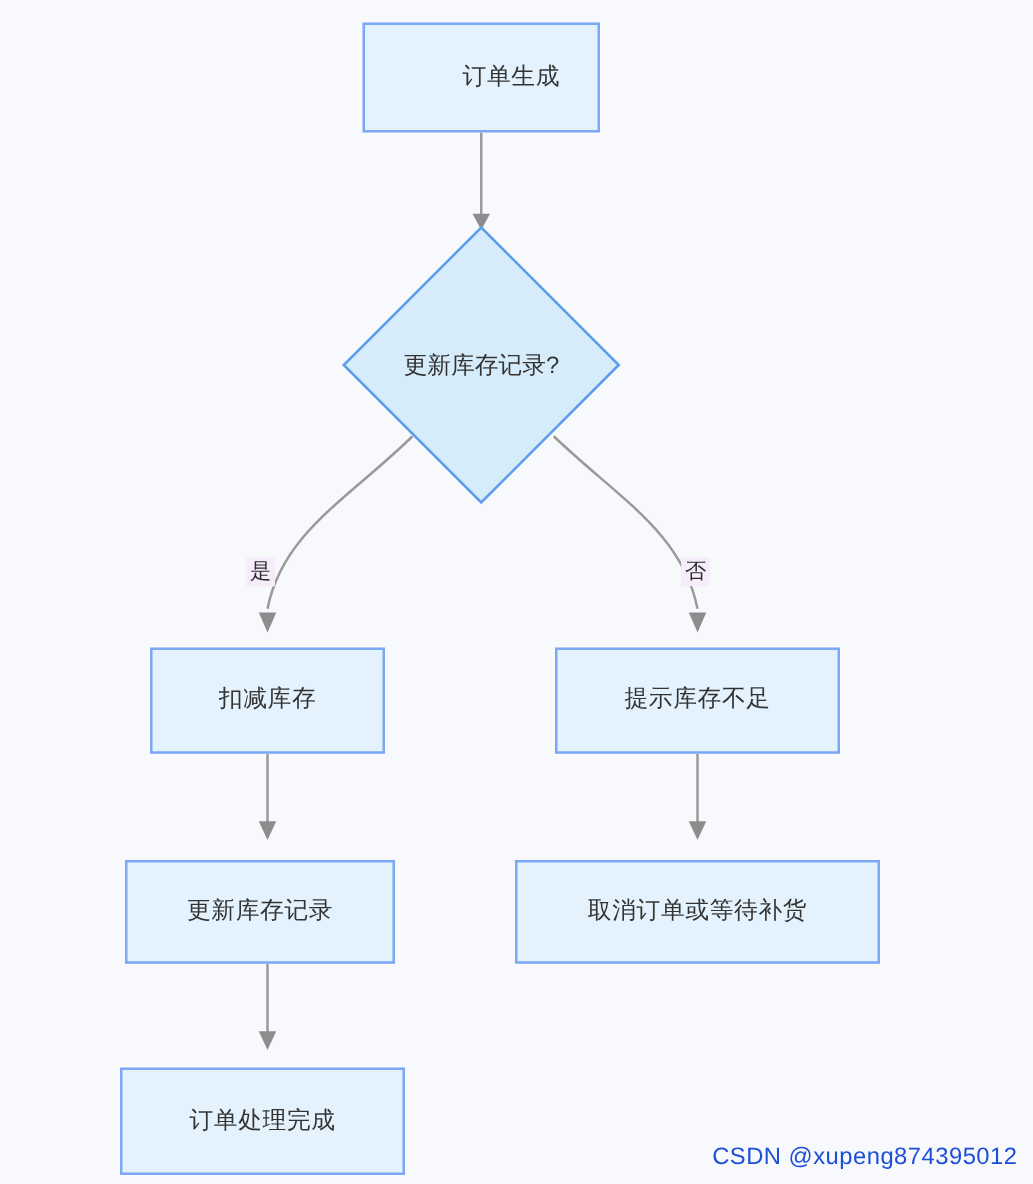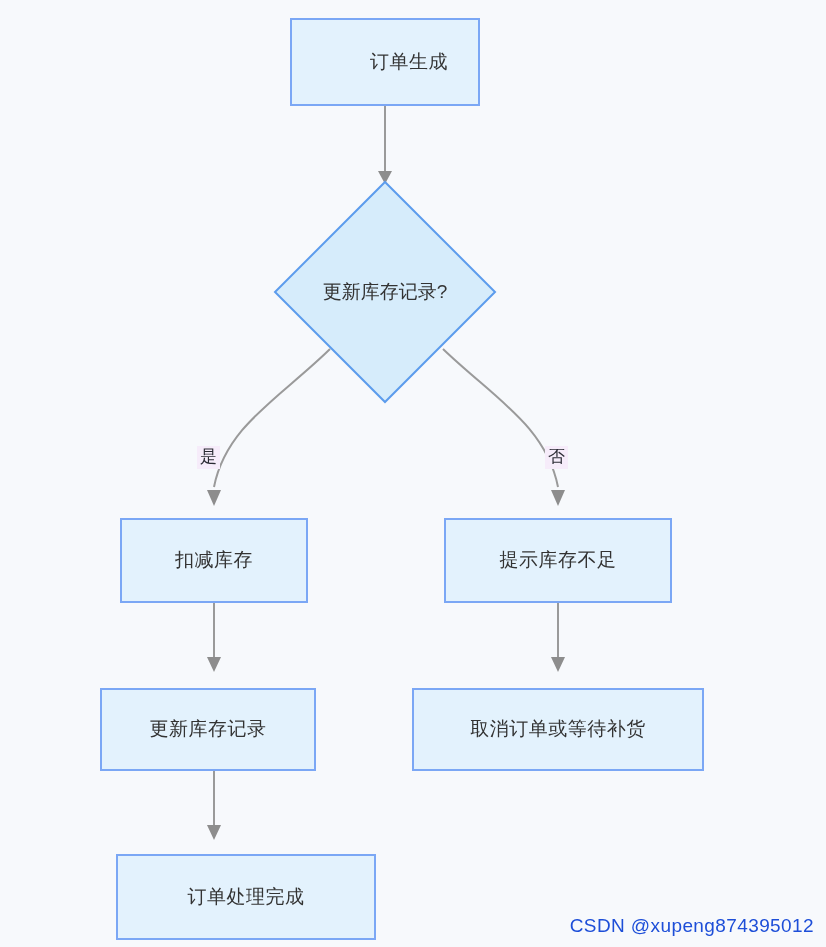--- a/index.html
+++ b/index.html
@@ -165,21 +165,21 @@
   </div>
 
   <div class="node" style="left:100px; top:688px; width:216px; height:83px;">
     <span class="node-label">更新库存记录</span>
   </div>
 
   <div class="node" style="left:412px; top:688px; width:292px; height:83px;">
     <span class="node-label">取消订单或等待补货</span>
   </div>
 
-  <div class="node" style="left:116px; top:854px; width:260px; height:86px;">
+  <div class="node" style="left:96px; top:854px; width:228px; height:86px;">
     <span class="node-label">订单处理完成</span>
   </div>
 
   <div class="edge-label" style="left:197px; top:446px;">是</div>
 
   <div class="edge-label" style="left:545px; top:446px;">否</div>
 
   <div id="watermark">CSDN @xupeng874395012</div>
 
 </div>

